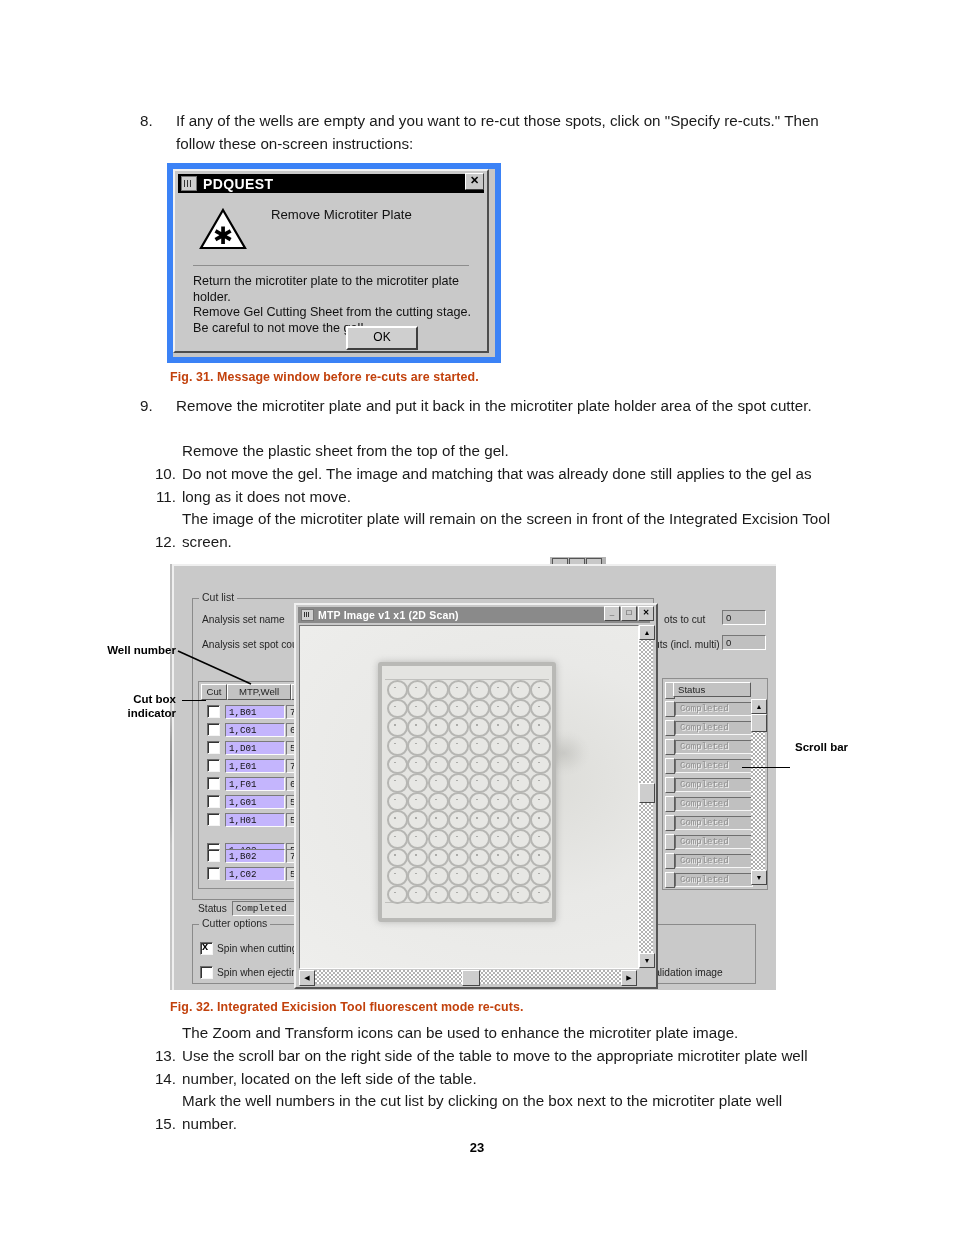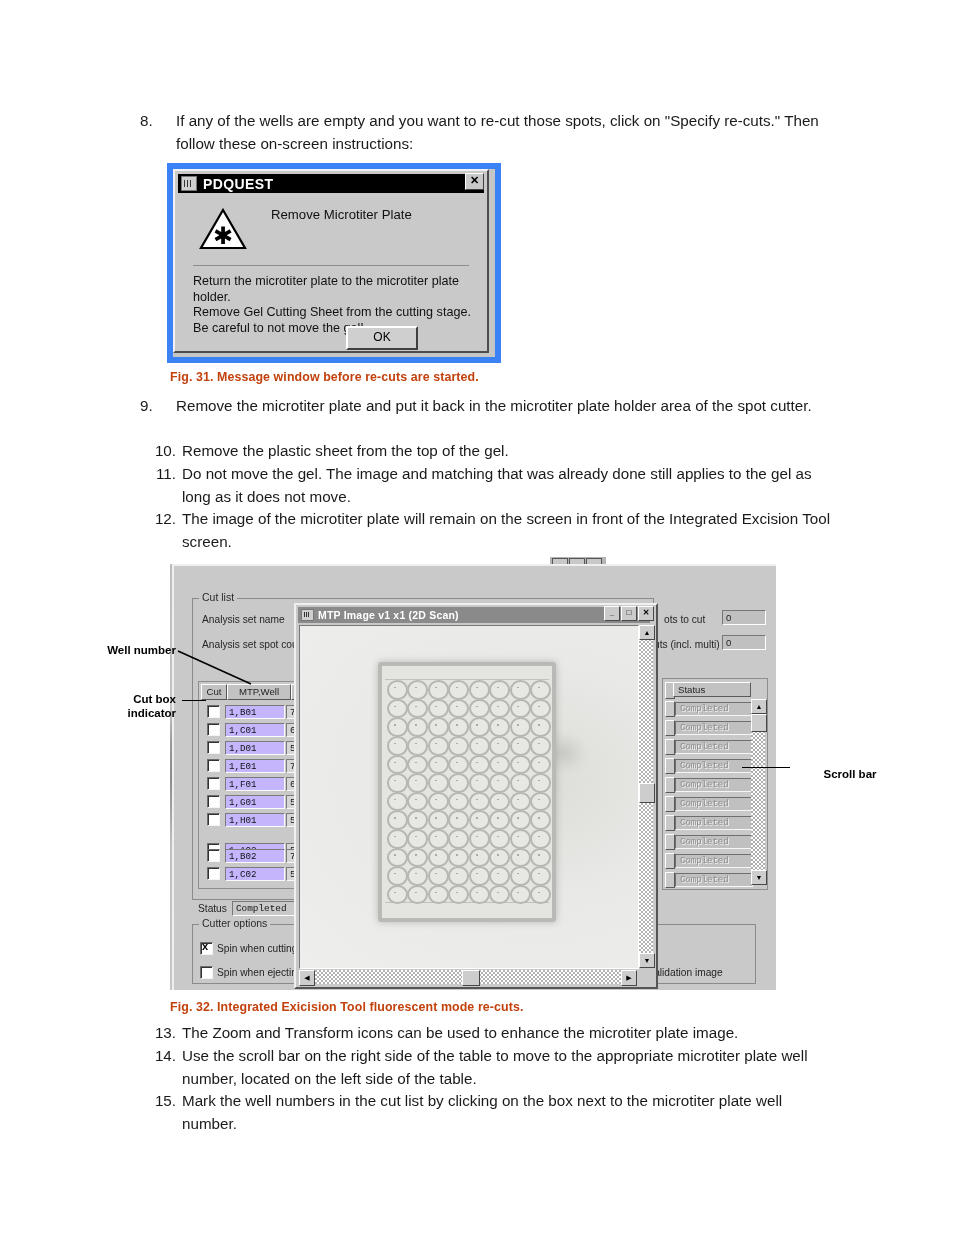--- a/index.html
+++ b/index.html
@@ -4,21 +4,21 @@
 <style>
   html,body{margin:0;padding:0;background:#fff;}
   body{width:954px;height:1235px;position:relative;
        font-family:"Liberation Sans", sans-serif;color:#000;}
 
   
   .page{position:absolute;left:0;top:0;width:954px;height:1235px;}
 
   .li{position:absolute;display:flex;font-size:15.2px;line-height:22.5px;color:#1a1a1a;}
   .li .num{width:36px;flex:0 0 36px;text-align:left;}
-  .li .num.r{text-align:right;padding-right:6px;width:42px;flex:0 0 42px;}
+  .li .num.r{text-align:right;padding-right:6px;width:42px;flex:0 0 42px;margin-top:23px;}
   .li .body{flex:1;}
 
   .figcap{position:absolute;font-size:12.4px;font-weight:bold;color:#c2410c;letter-spacing:.1px;}
 
   .pagenum{position:absolute;font-size:13px;font-weight:bold;left:0;width:954px;text-align:center;}
 
   
   .dlg-outer{position:absolute;left:167px;top:163px;width:322px;height:188px;
              background:#c6c6c6;border:6px solid #3b82f6;}
   .dlg{position:absolute;left:0px;top:0px;width:312px;height:180px;
@@ -604,32 +604,33 @@
   <svg class="lead" style="left:0;top:0;width:954px;height:1235px;">
     <line x1="178" y1="651" x2="251" y2="684" stroke="#000" stroke-width="1.6"></line>
   </svg>
 
   <div class="ann" style="left:78px;top:692px;width:98px;">
     <div>Cut box</div>
     <div>indicator</div>
   </div>
   <div class="annL" style="left:182px;top:700px;width:24px;"></div>
 
-  <div class="ann" style="left:795px;top:767px;width:110px;text-align:center;">Scroll bar</div>
+  <div class="ann" style="left:795px;top:740px;width:110px;text-align:left;">Scroll bar</div>
   <div class="annL" style="left:742px;top:767px;width:48px;"></div>
 
   <div class="figcap" style="left:170px;top:1000px;">Fig. 32.  Integrated Exicision Tool fluorescent mode re-cuts.</div>
 
   <div class="li" style="left:134px;top:1022px;width:706px;">
     <div class="num r">13.</div>
     <div class="body">The Zoom and Transform icons can be used to enhance the microtiter plate image.</div>
   </div>
   <div class="li" style="left:134px;top:1045px;width:706px;">
     <div class="num r">14.</div>
     <div class="body">Use the scroll bar on the right side of the table to move to the appropriate microtiter plate well number, located on the left side of the table.</div>
   </div>
   <div class="li" style="left:134px;top:1090px;width:706px;">
     <div class="num r">15.</div>
     <div class="body">Mark the well numbers in the cut list by clicking on the box next to the microtiter plate well number.</div>
   </div>
 
+  <div class="pagenum" style="top:1140px;">23</div>
 
 </div>
 
 </body></html>

